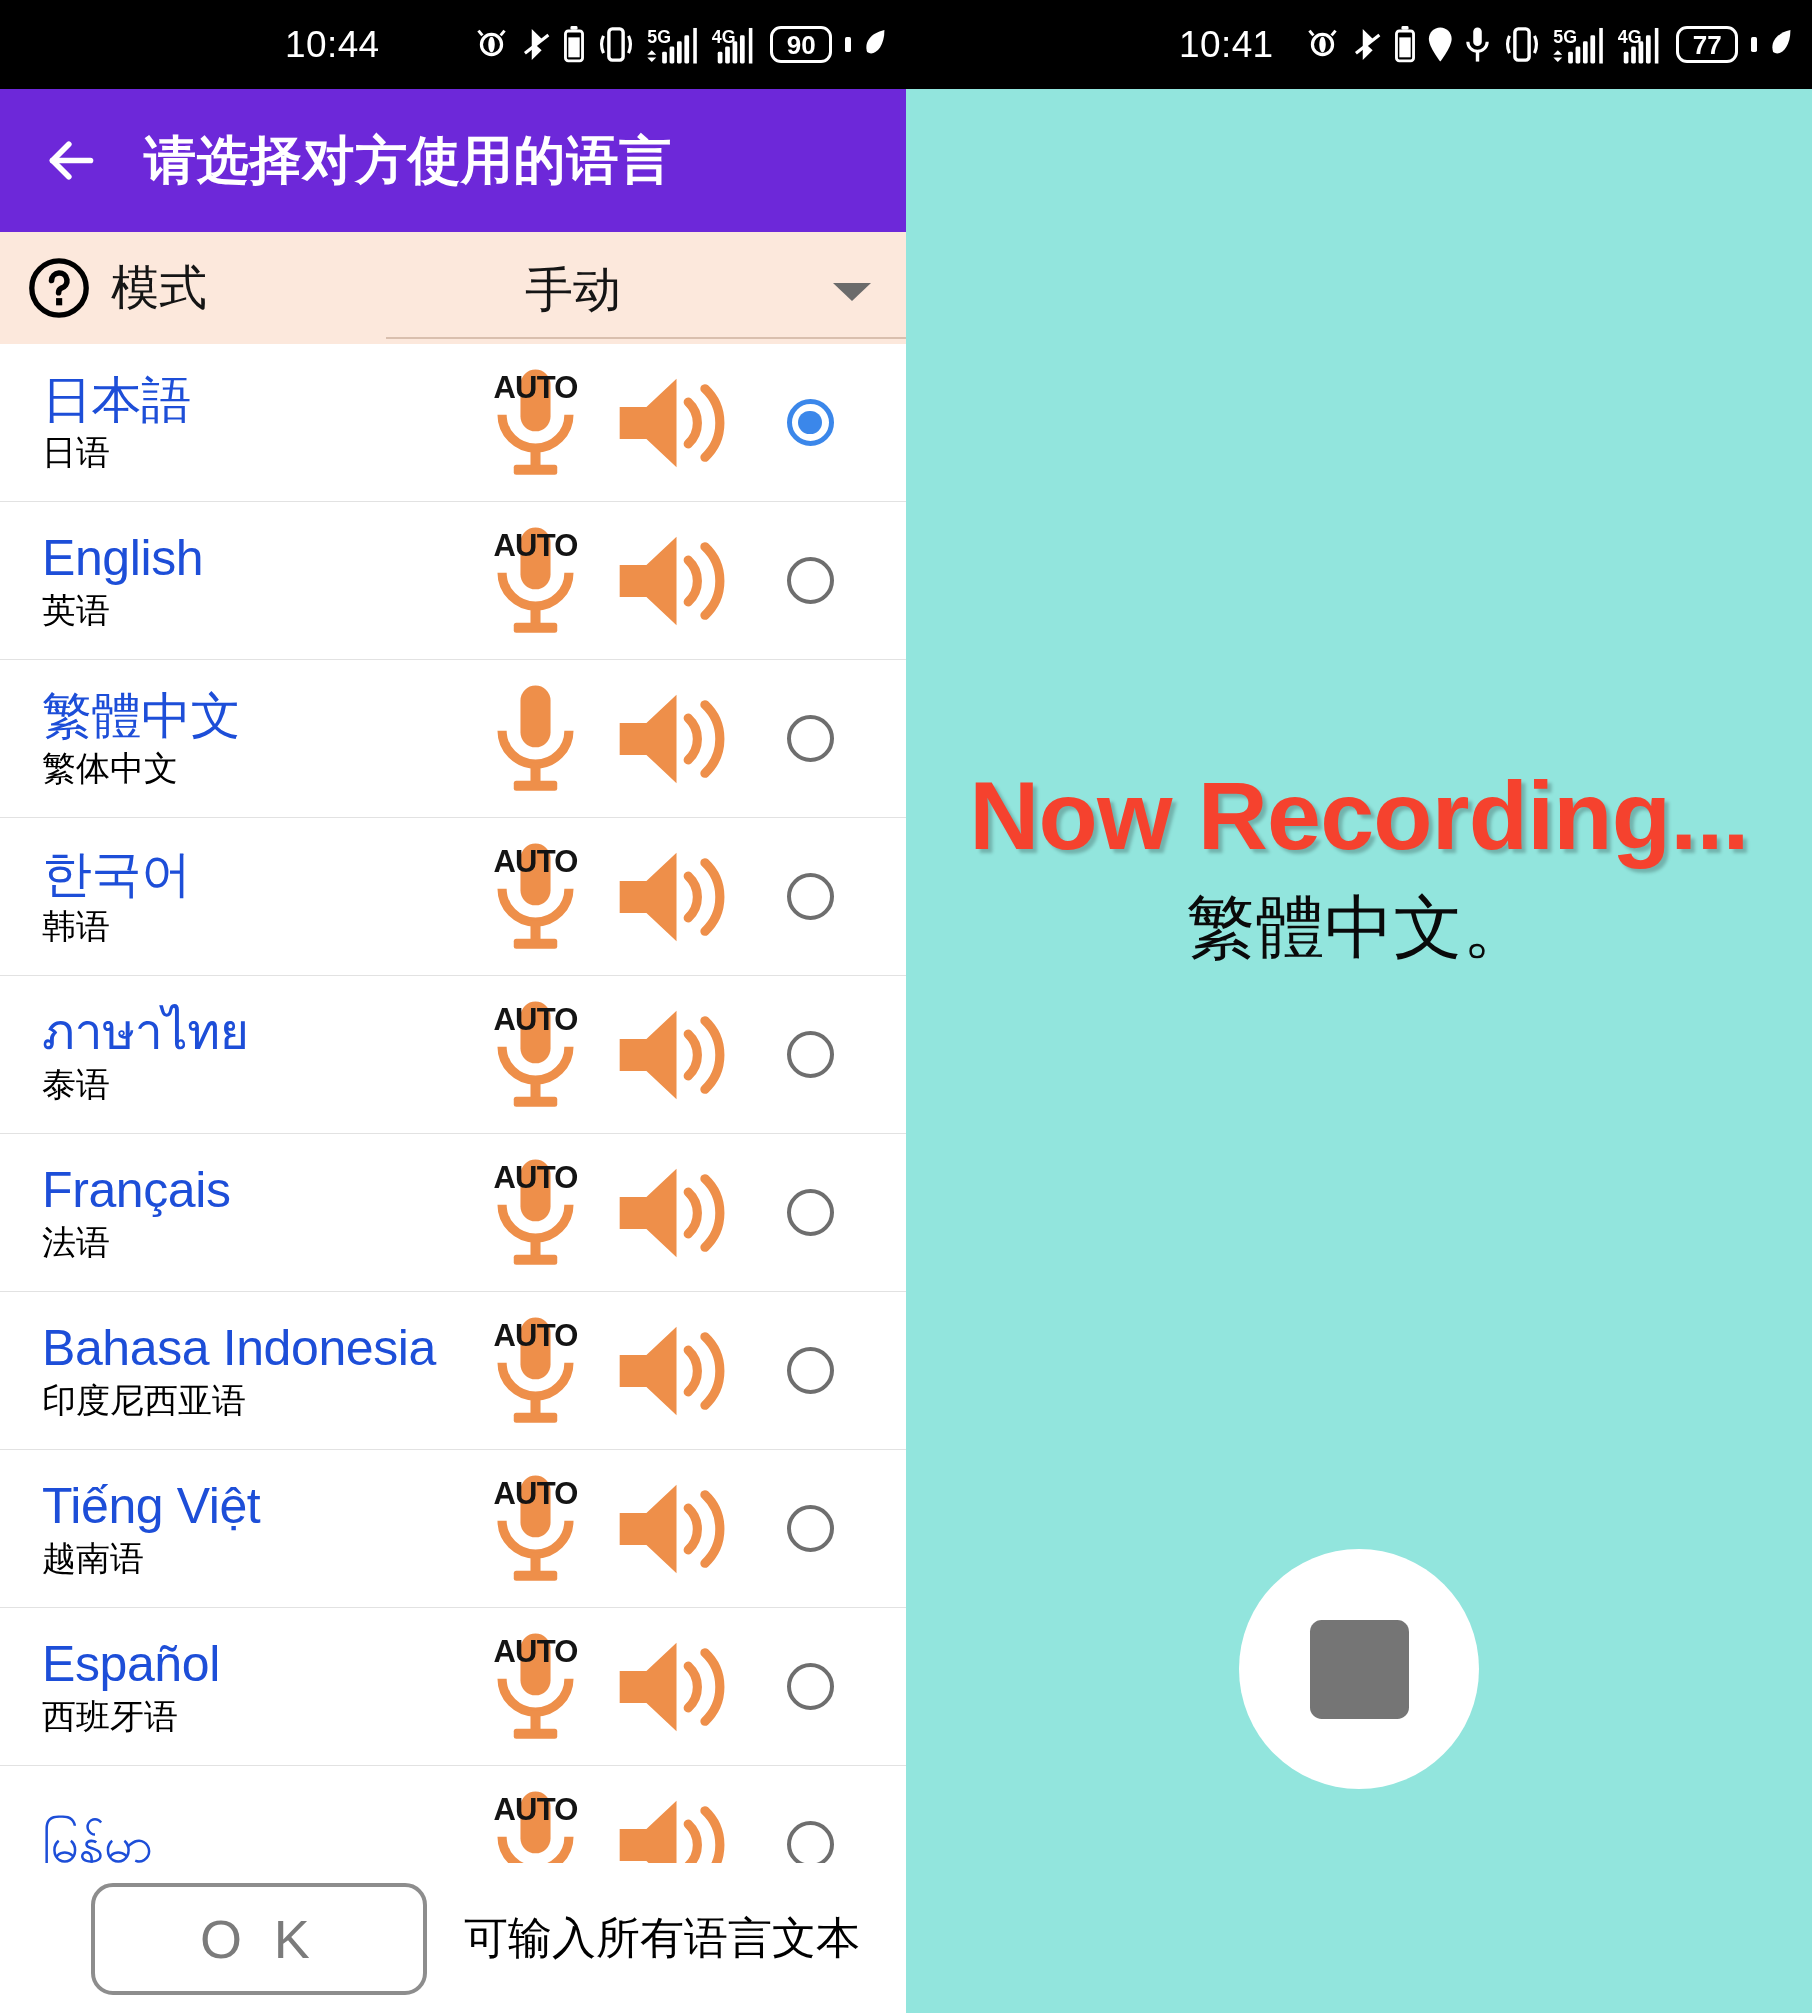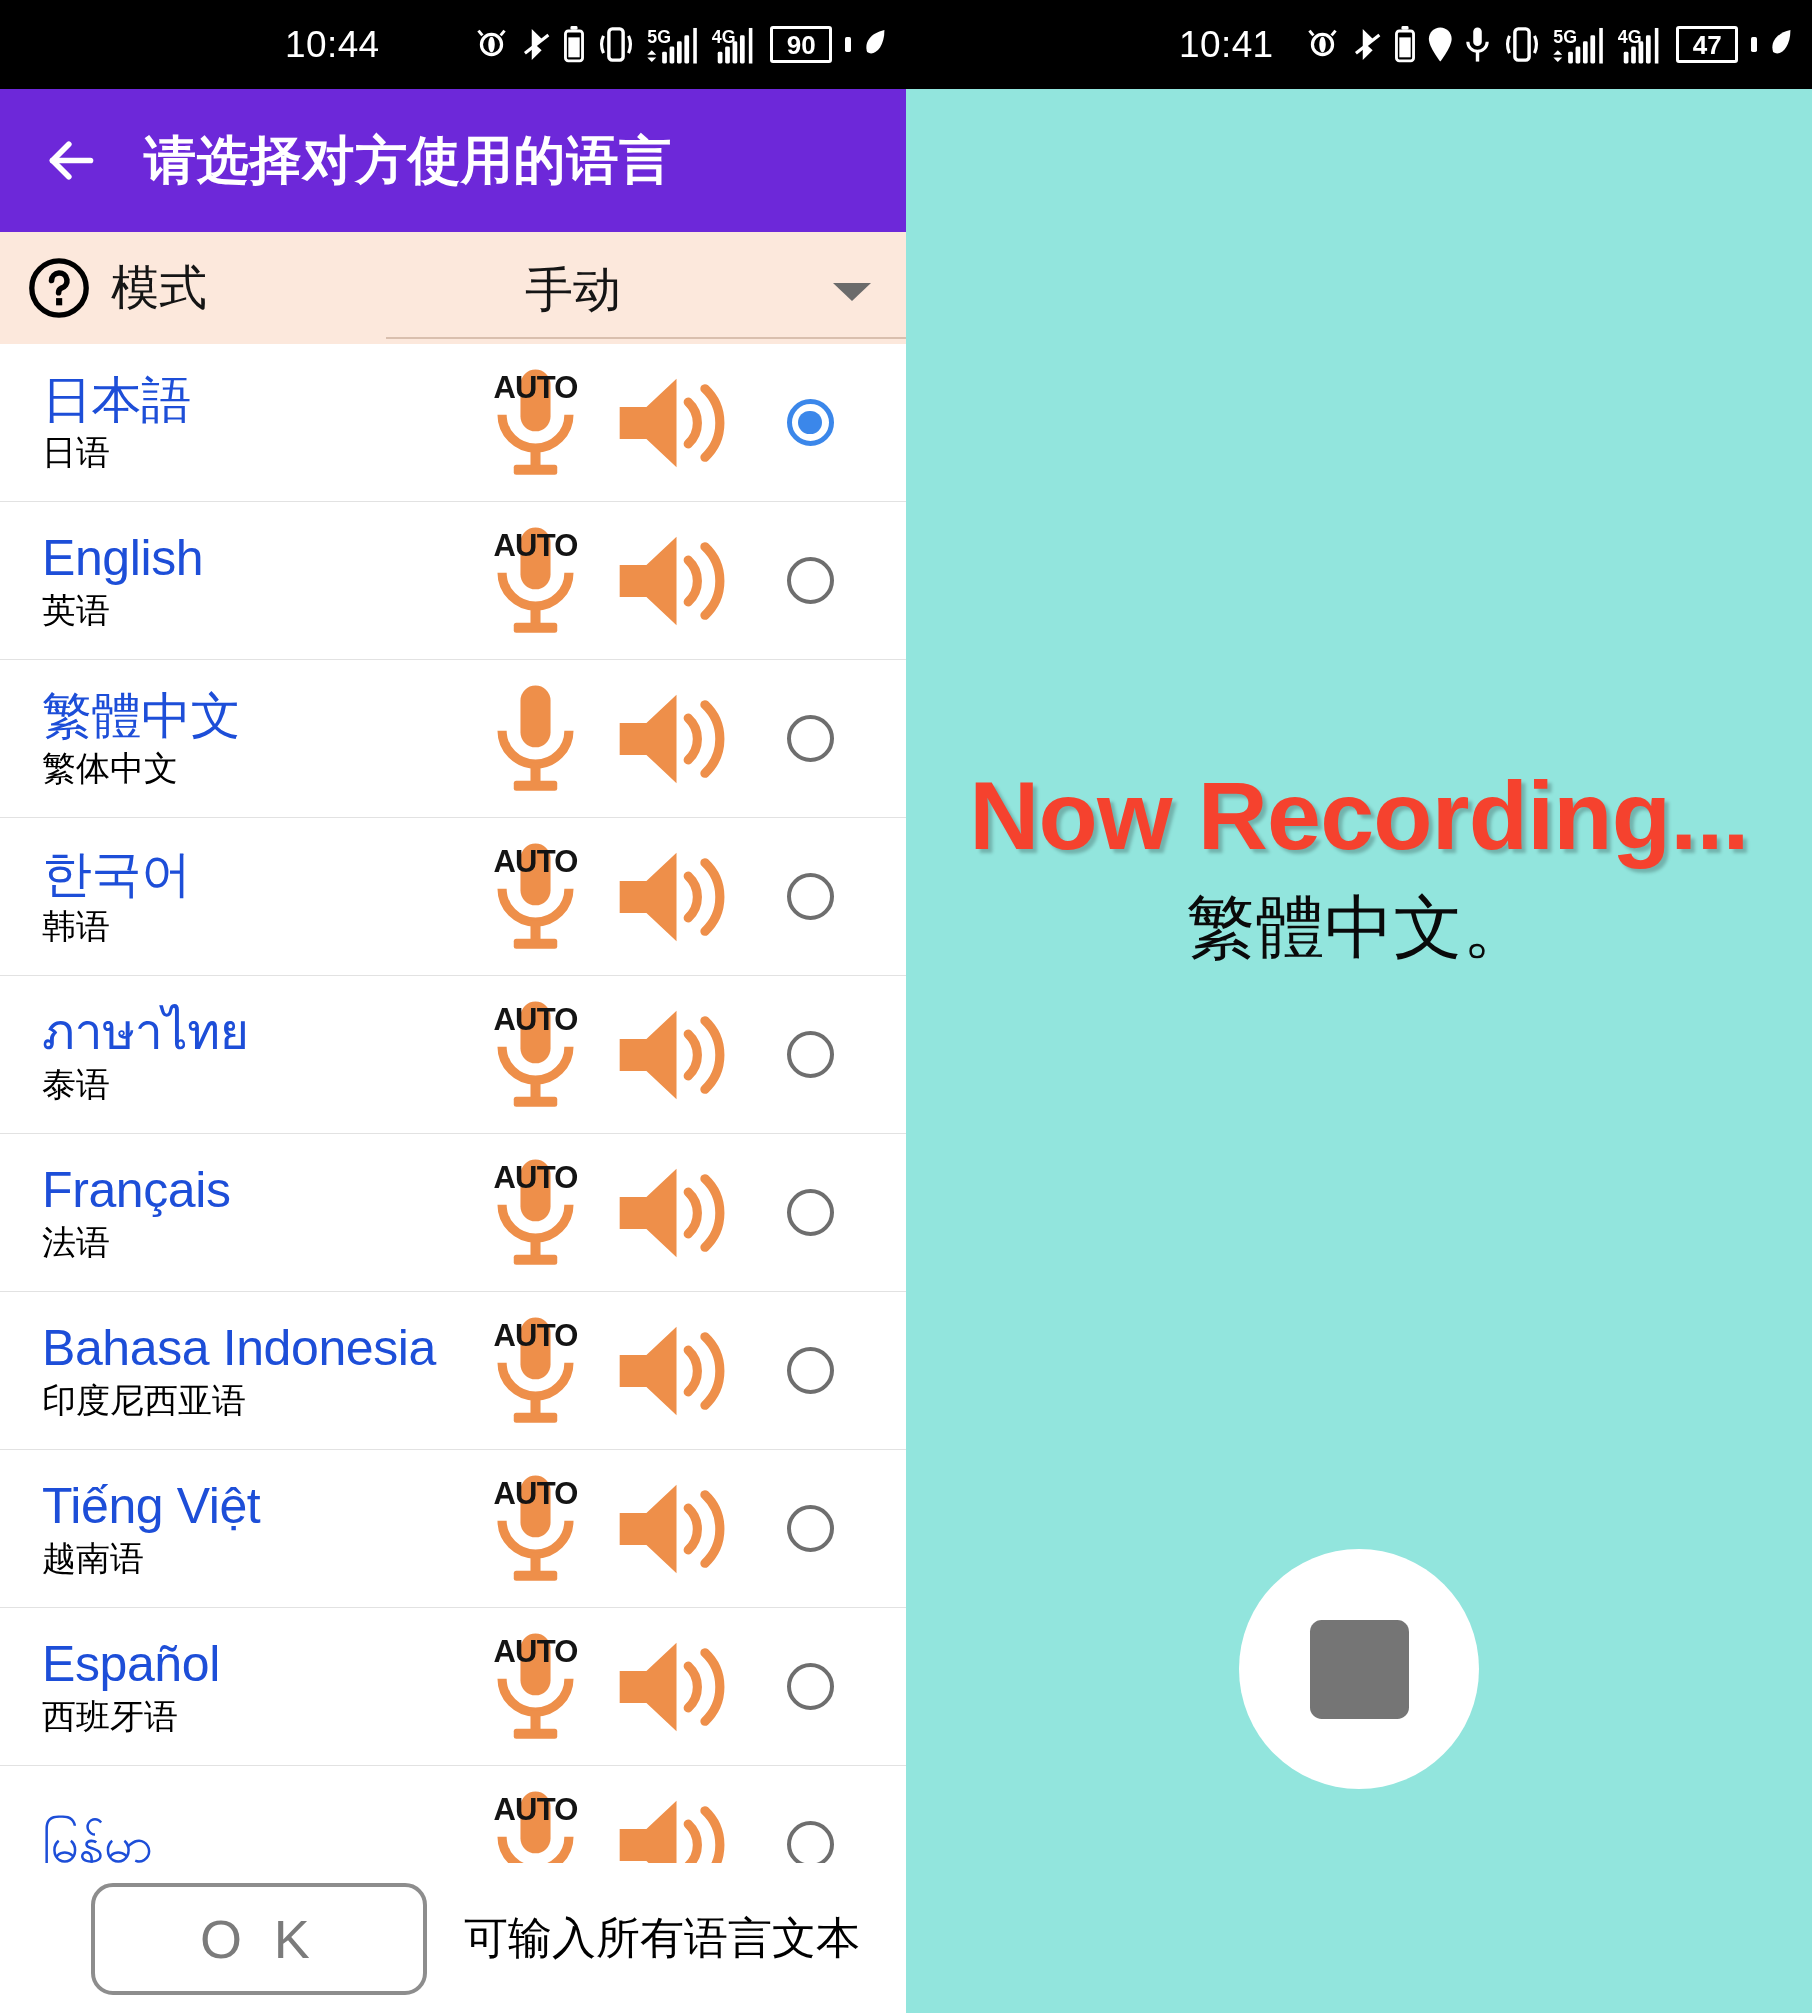--- a/index.html
+++ b/index.html
@@ -63,21 +63,21 @@
   .sicon { display: block; }
   .sicon svg { display: block; }
 
   .batt {
     display: flex;
     align-items: center;
     justify-content: center;
     min-width: 62px;
     height: 37px;
     border: 3.4px solid #ffffff;
-    border-radius: 3px;
+    border-radius: 11px;
     font-size: 26px;
     font-weight: 700;
     line-height: 1;
     padding: 0 5px;
     color: #ffffff;
   }
   .batt-nub {
     width: 5.9px; height: 14.3px;
     background: #fff;
     border-radius: 1.7px;
@@ -790,21 +790,21 @@
           <svg width="49" height="40" viewBox="0 0 32 27" fill="#fff">
             <text x="0" y="12" font-size="12" font-family="Liberation Sans, sans-serif" font-weight="700" fill="#fff">4G</text>
             <rect x="4" y="18" width="3.2" height="8" rx="1"></rect>
             <rect x="9" y="14.5" width="3.2" height="11.5" rx="1"></rect>
             <rect x="14" y="11" width="3.2" height="15" rx="1"></rect>
             <rect x="19" y="7" width="3.2" height="19" rx="1"></rect>
             <rect x="25" y="2" width="2.4" height="24"></rect>
           </svg>
         </span>
         <div class="batt">
-          <span>47</span>
+          <span>77</span>
         </div>
         <span class="batt-nub"></span>
         <span class="sicon leaf">
           <svg width="22" height="28.5" viewBox="0 0 14 18" fill="#fff">
             <path d="M13 0 C4 2 0 8 2 14 C6 17 13 12 13 0 Z"></path>
           </svg>
         </span>
       </div>
     </div>
 

